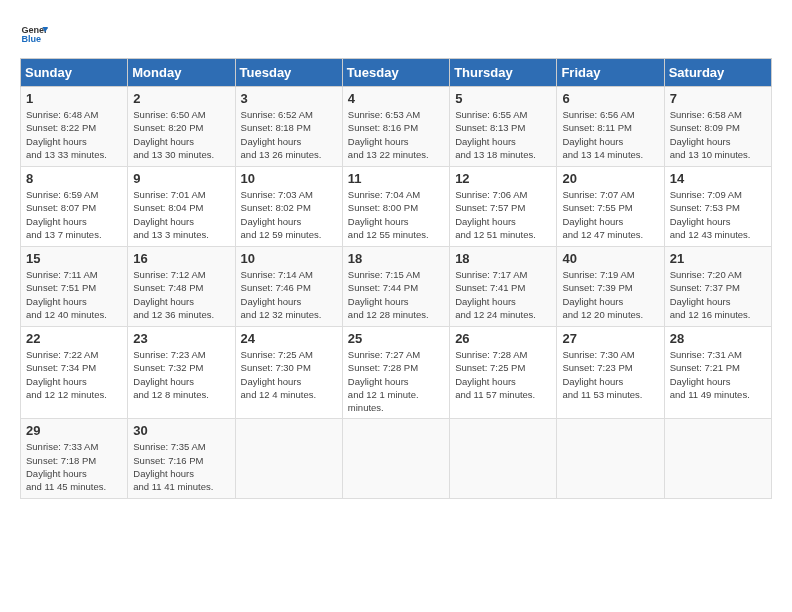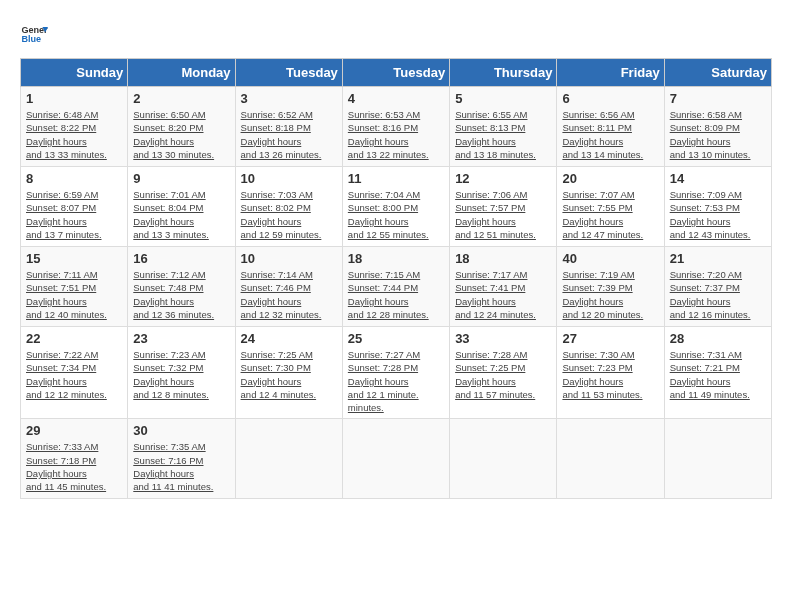--- a/index.html
+++ b/index.html
@@ -41,21 +41,21 @@
       width: 100%;
       border-collapse: collapse;
       table-layout: fixed;
     }
     thead tr th {
       background-color: #2e6db4;
       color: #fff;
       font-size: 13px;
       font-weight: bold;
       padding: 6px 4px;
-      text-align: right;
+      text-align: left;
       border: 1px solid #ccc;
     }
     tbody tr td {
       vertical-align: top;
       padding: 4px 5px;
       border: 1px solid #ddd;
       font-size: 10px;
       color: #333;
       height: 80px;
     }
@@ -68,21 +68,20 @@
     .day-num {
       font-size: 13px;
       font-weight: bold;
       display: block;
       margin-bottom: 2px;
     }
     .day-info {
       font-size: 9.5px;
       line-height: 1.4;
       color: #444;
-      text-decoration: underline;
     }
     .empty-cell {
       background-color: #f9f9f9;
     }
   </style>
 </head>
 <body>
 
 <div class="header">
   <div class="logo">
@@ -312,21 +311,21 @@
         </td>
         <td>
           <span class="day-num">25</span>
         <div class="day-info">
           Sunrise: 7:27 AM<br>
           Sunset: 7:28 PM<br>
           Daylight hours<br>and 12 1 minute. minutes.
         </div>
         </td>
         <td>
-          <span class="day-num">33</span>
+          <span class="day-num">26</span>
         <div class="day-info">
           Sunrise: 7:28 AM<br>
           Sunset: 7:25 PM<br>
           Daylight hours<br>and 11 57 minutes.
         </div>
         </td>
         <td>
           <span class="day-num">27</span>
         <div class="day-info">
           Sunrise: 7:30 AM<br>

